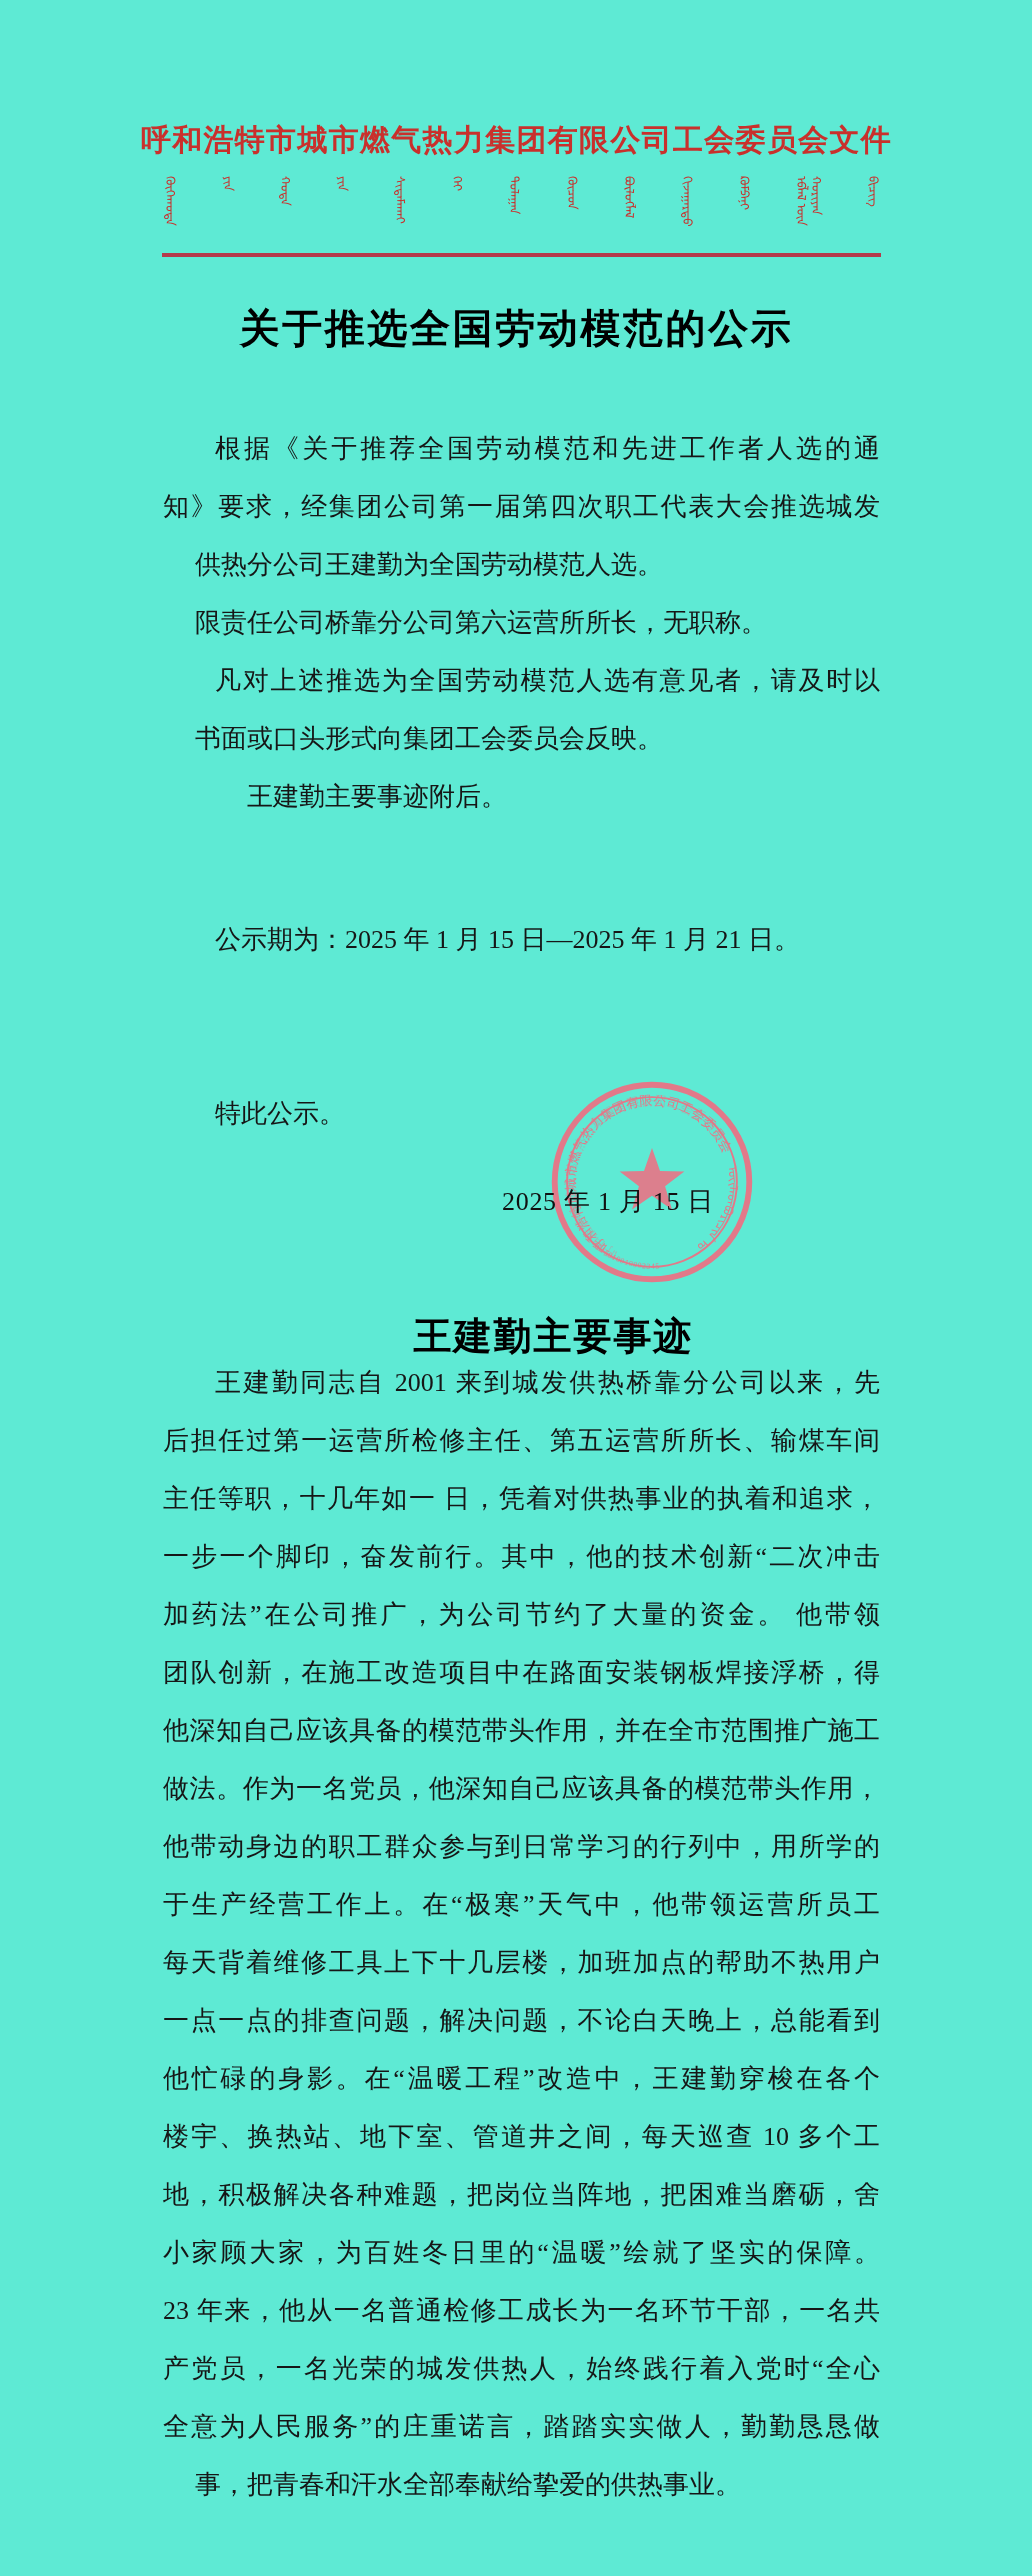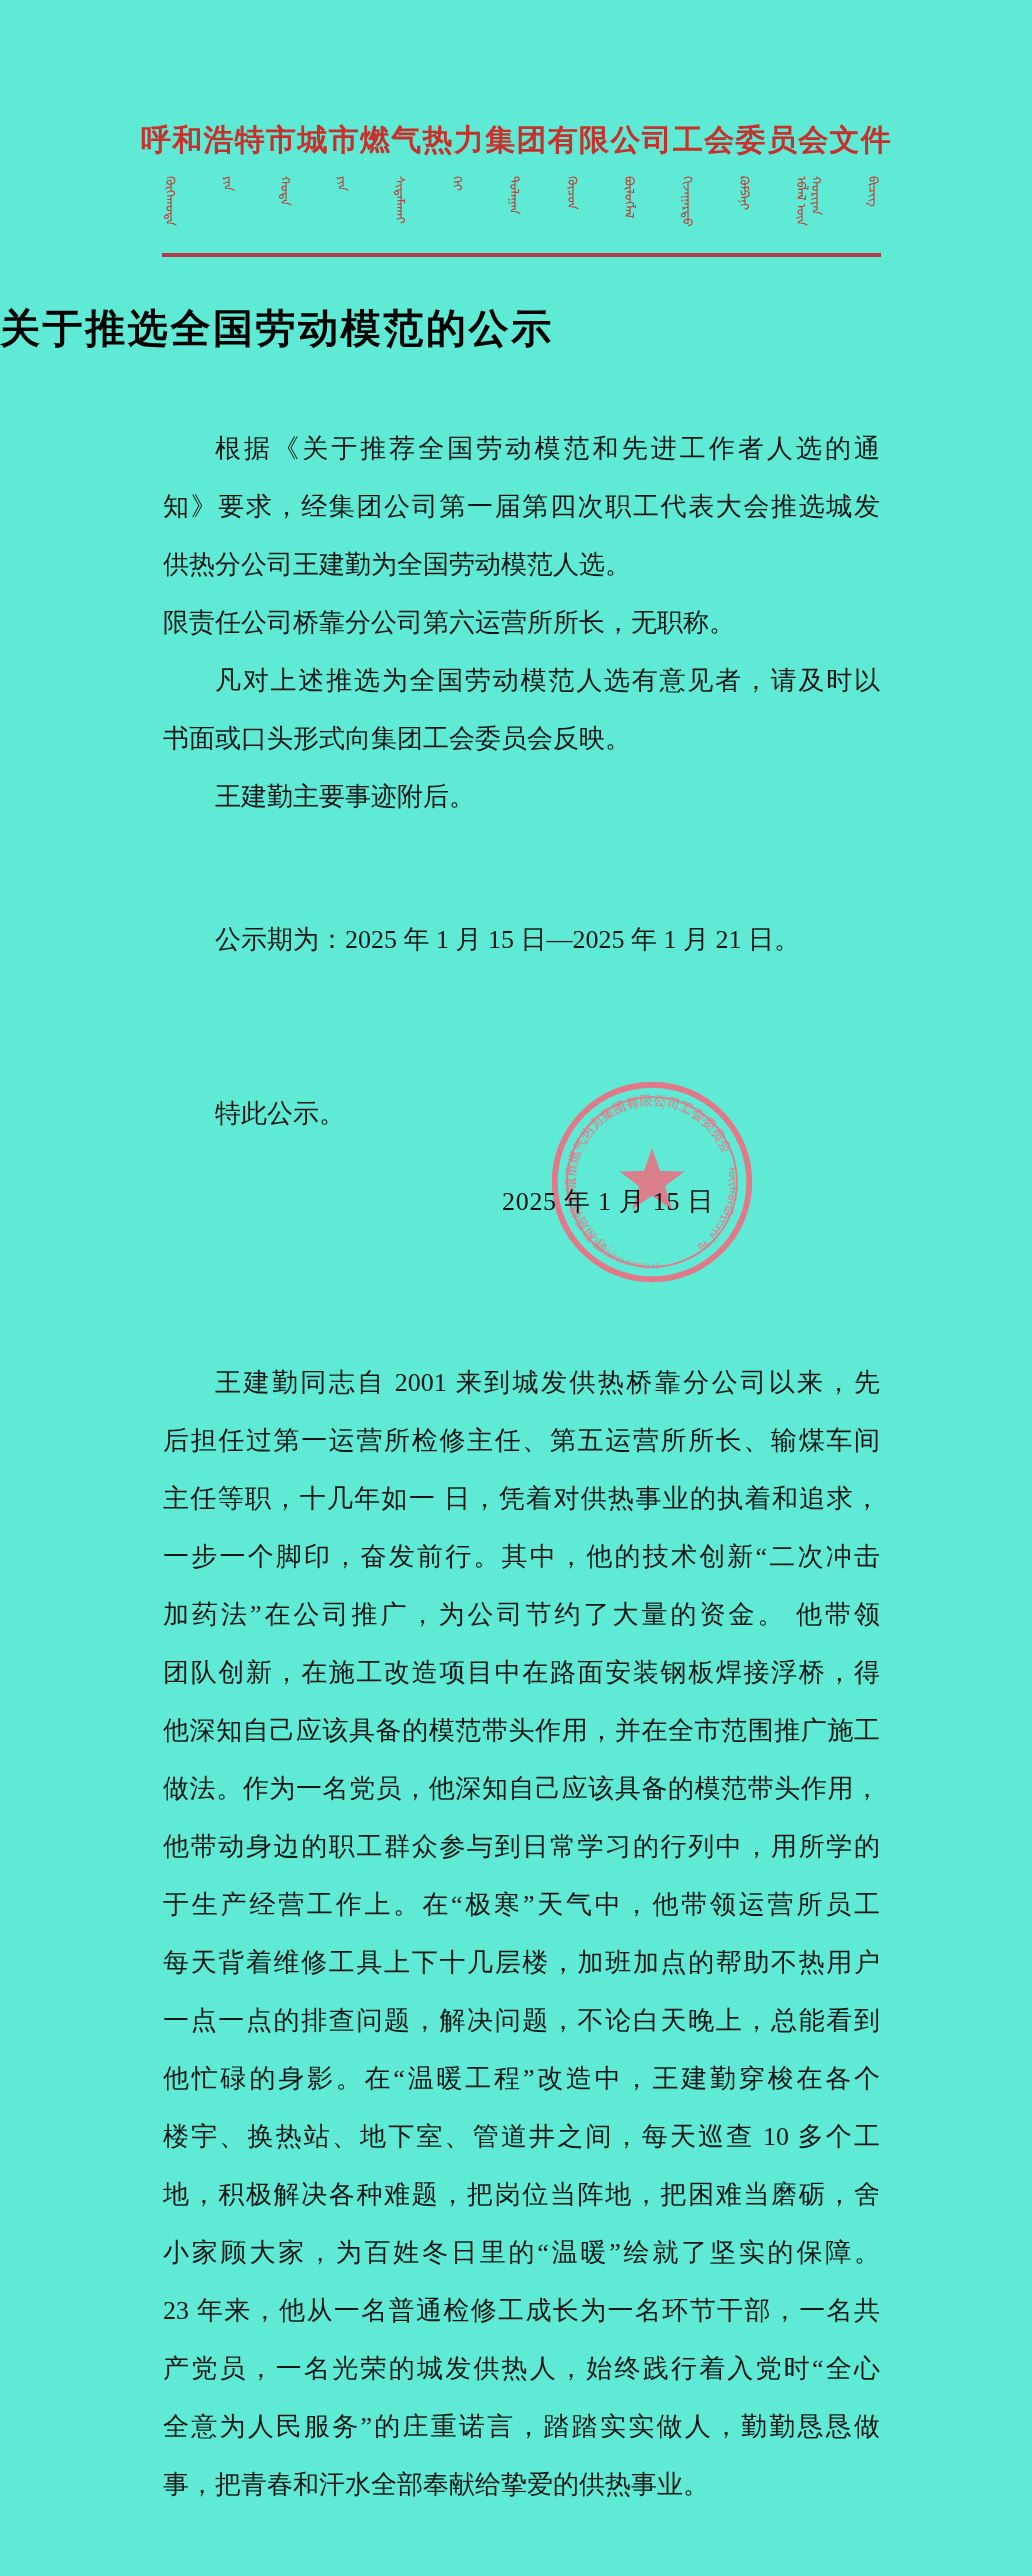--- a/index.html
+++ b/index.html
@@ -34,37 +34,38 @@
     font-size:12.4px;line-height:14.3px;
     color:var(--red);
     max-height:64px;overflow:hidden;
   }
   .rule{
     position:absolute;top:253px;left:162px;width:719px;height:3.9px;
     background:var(--rule-red);
   }
   .doc-title{
     position:absolute;top:301px;left:0;width:100%;
+    text-align:center;
     font-size:40px;font-weight:bold;letter-spacing:2.6px;
     font-family:"Liberation Sans","DejaVu Sans",sans-serif;
     color:#000;
   }
   .text-col{
     position:absolute;left:163px;width:717px;
   }
   #body1{top:420px;}
   #body2{top:1354px;}
   .line{
     font-size:26px;height:58px;line-height:58px;
     text-align:justify;text-align-last:justify;
     white-space:pre-wrap;
     color:var(--ink);
   }
   .line.first{text-indent:2em;}
-  .line.last{text-align-last:left;}
+  .line.last{text-align-last:left;margin-left:32px;}
   .single{
     position:absolute;left:163px;width:717px;
     font-size:26px;line-height:58px;text-indent:2em;
     color:var(--ink);
   }
   #period-line{top:911px;}
   #phone-line{top:969px;}
   #closing-line{top:1085px;}
   #issue-date{
     position:absolute;left:502px;top:1173px;
@@ -150,20 +151,21 @@
         </text>
         <text class="stamp-text" font-size="12" letter-spacing="1">
           <textPath href="#arcSN">15010010002345</textPath>
         </text>
       </g>
     </svg>
   </div>
 
   <div id="issue-date">2025 年 1 月 15 日</div>
 
+  <div id="sec-title">王建勤主要事迹</div>
 
   <div class="text-col" id="body2">
       <div class="line first">王建勤同志自 2001 来到城发供热桥靠分公司以来，先</div>
       <div class="line">后担任过第一运营所检修主任、第五运营所所长、输煤车间</div>
       <div class="line">主任等职，十几年如一 日，凭着对供热事业的执着和追求，</div>
       <div class="line">一步一个脚印，奋发前行。其中，他的技术创新“二次冲击</div>
       <div class="line">加药法”在公司推广，为公司节约了大量的资金。 他带领</div>
       <div class="line">团队创新，在施工改造项目中在路面安装钢板焊接浮桥，得</div>
       <div class="line">他深知自己应该具备的模范带头作用，并在全市范围推广施工</div>
       <div class="line">做法。作为一名党员，他深知自己应该具备的模范带头作用，</div>

